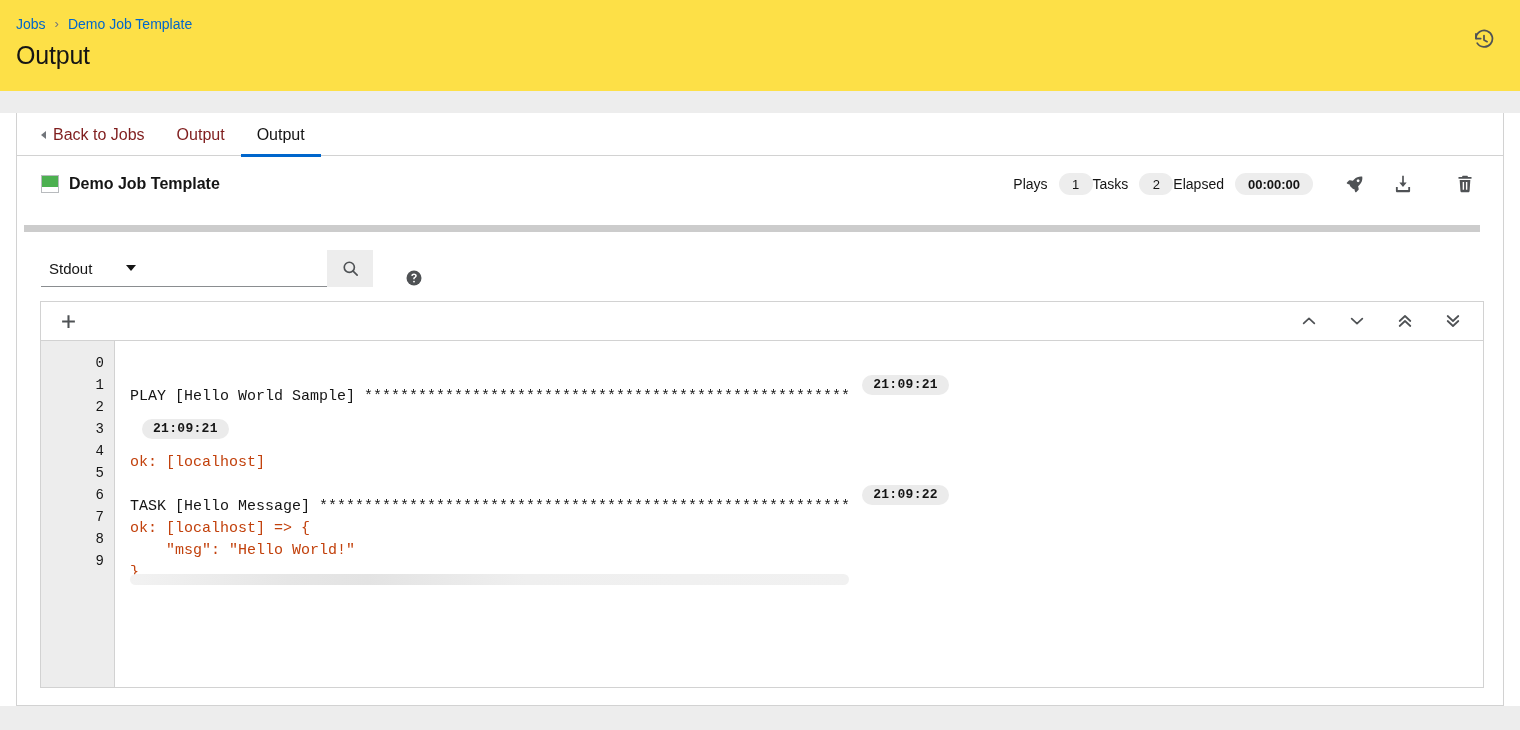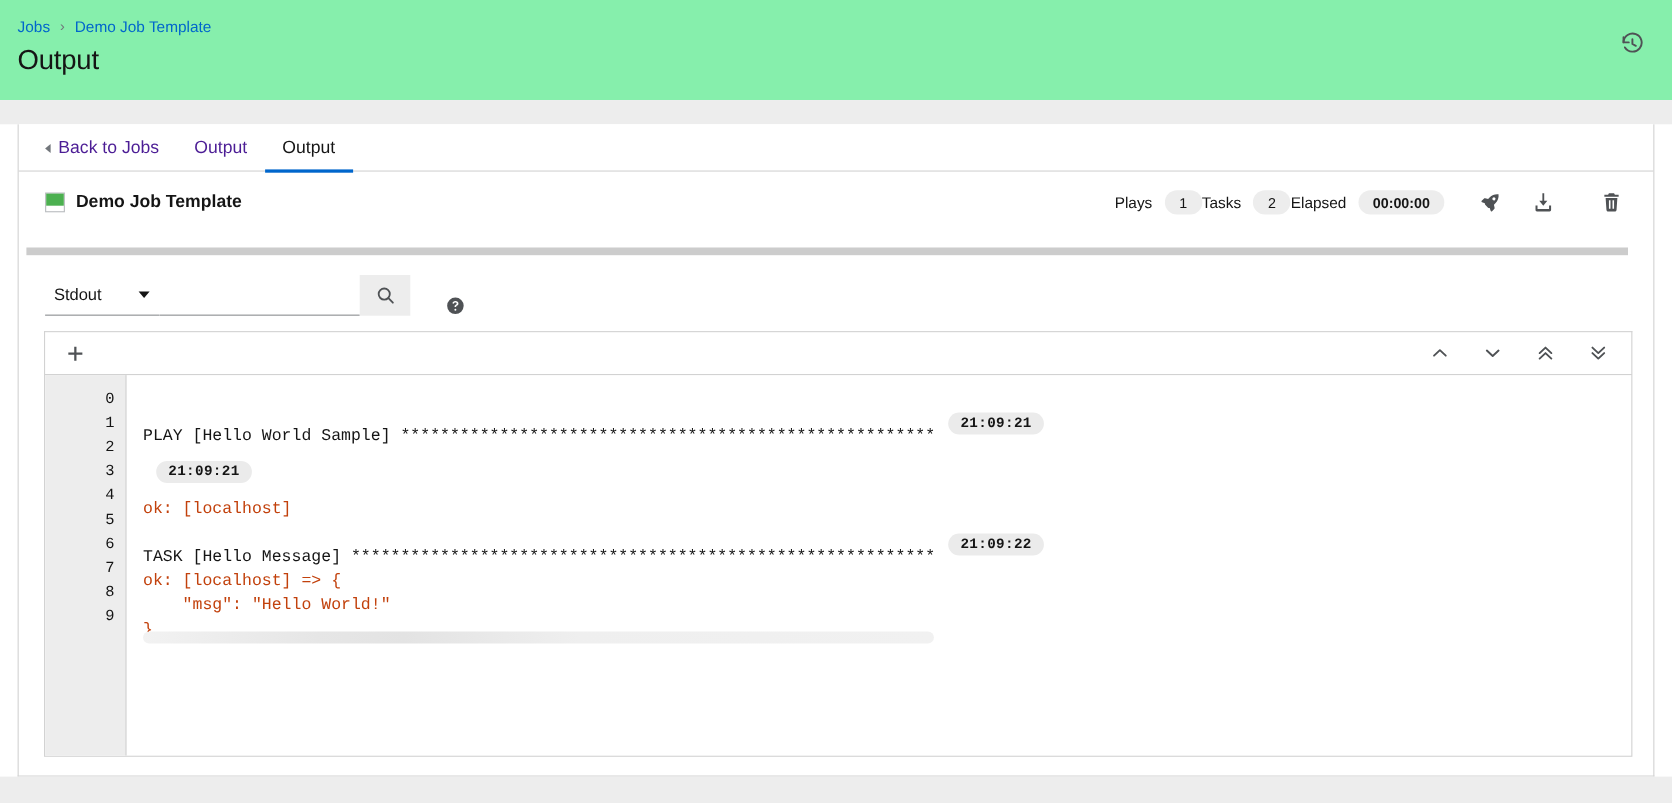--- a/index.html
+++ b/index.html
@@ -9,21 +9,21 @@
     background: #ffffff;
     font-family: "Liberation Sans", sans-serif;
     color: #030303;
     overflow: hidden;
   }
   .page { position: relative; width: 1520px; height: 730px; background: #ffffff; }
 
   
   .top-header {
     position: absolute; left: 0; top: 0; width: 1520px; height: 91px;
-    background: #86efac; padding: 14px 24px 0 16px;
+    background: #fde047; padding: 14px 24px 0 16px;
   }
   .breadcrumb { display: flex; align-items: center; height: 20px; font-size: 14px; }
   .bc-link { color: #0066cc; text-decoration: none; cursor: pointer; }
   .bc-sep {
     color: #72767b; margin: 0 9px; font-size: 13px; line-height: 1;
     display: inline-block; transform: translateY(-1px);
   }
   .page-title {
     margin: 5px 0 0 0; font-size: 25px; font-weight: 400; color: #151515;
     letter-spacing: -0.2px; line-height: 32px;
@@ -46,21 +46,21 @@
     background: #ffffff; border: 1px solid #d2d2d2; border-top: none;
   }
 
   
   .tabs {
     position: relative; height: 43px; border-bottom: 1px solid #d2d2d2;
     display: flex; align-items: stretch; padding-left: 8px;
   }
   .tab {
     display: flex; align-items: center; padding: 0 16px; font-size: 16px;
-    color: #4c1d95; cursor: pointer; position: relative; height: 43px;
+    color: #7f1d1d; cursor: pointer; position: relative; height: 43px;
   }
   .tab .caret-left {
     display: inline-block; width: 0; height: 0;
     border-top: 4px solid transparent; border-bottom: 4px solid transparent;
     border-right: 5px solid #72767b; margin-right: 7px;
   }
   .tab.active { color: #151515; }
   .tab.active::after {
     content: ""; position: absolute; left: 0; right: 0; bottom: -1px; height: 3px;
     background: #06c;

